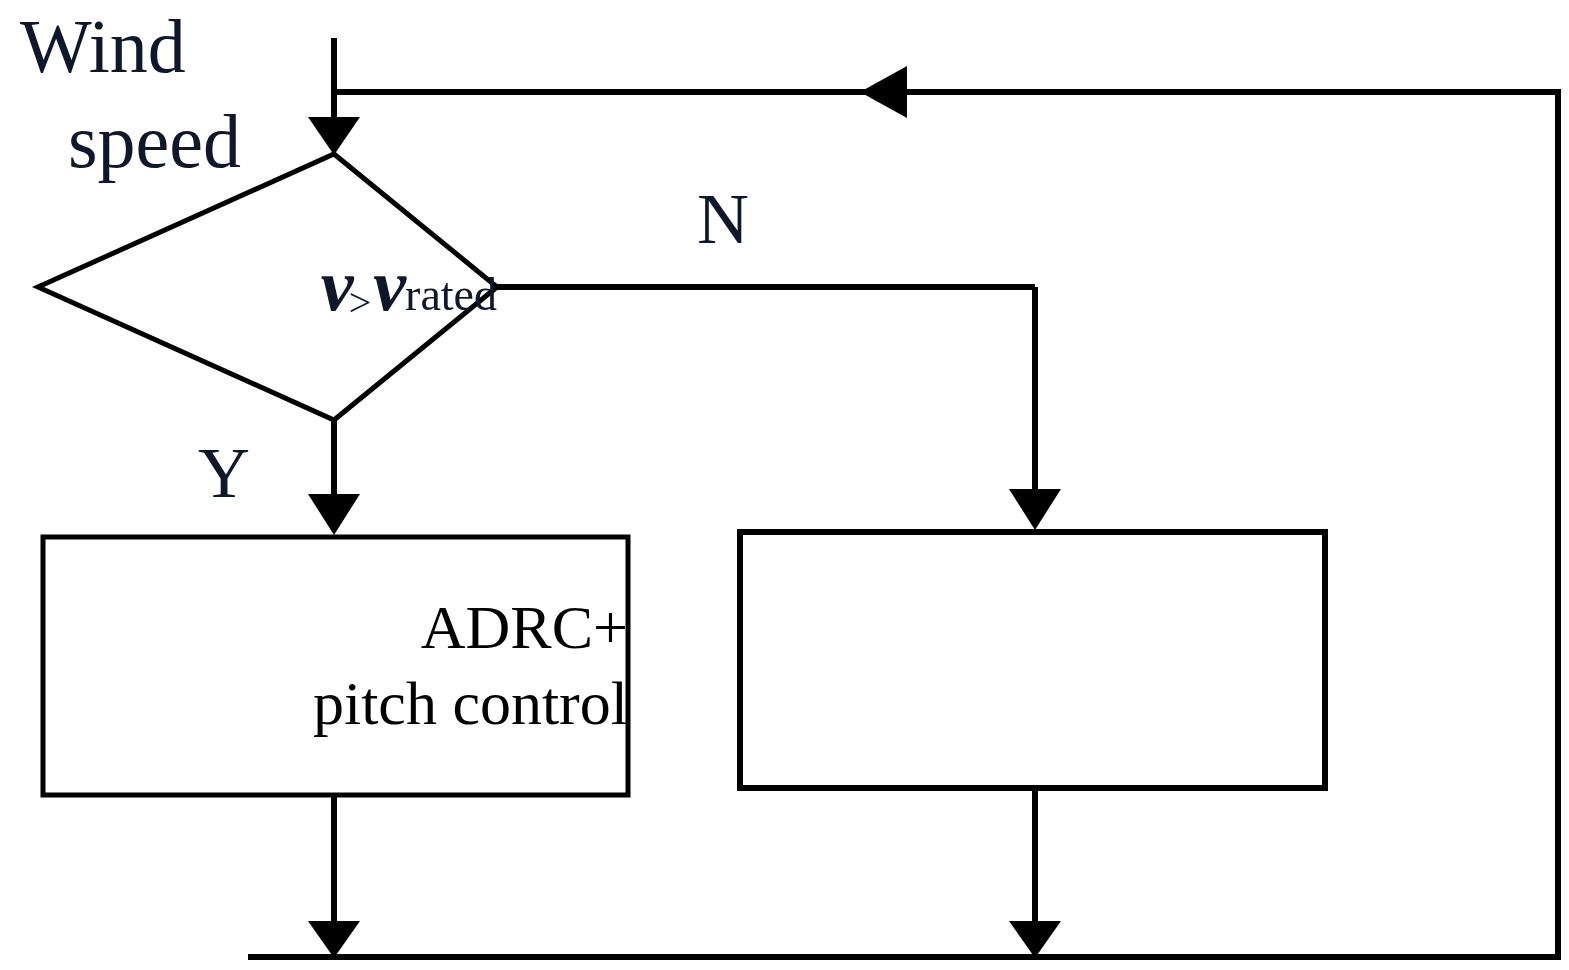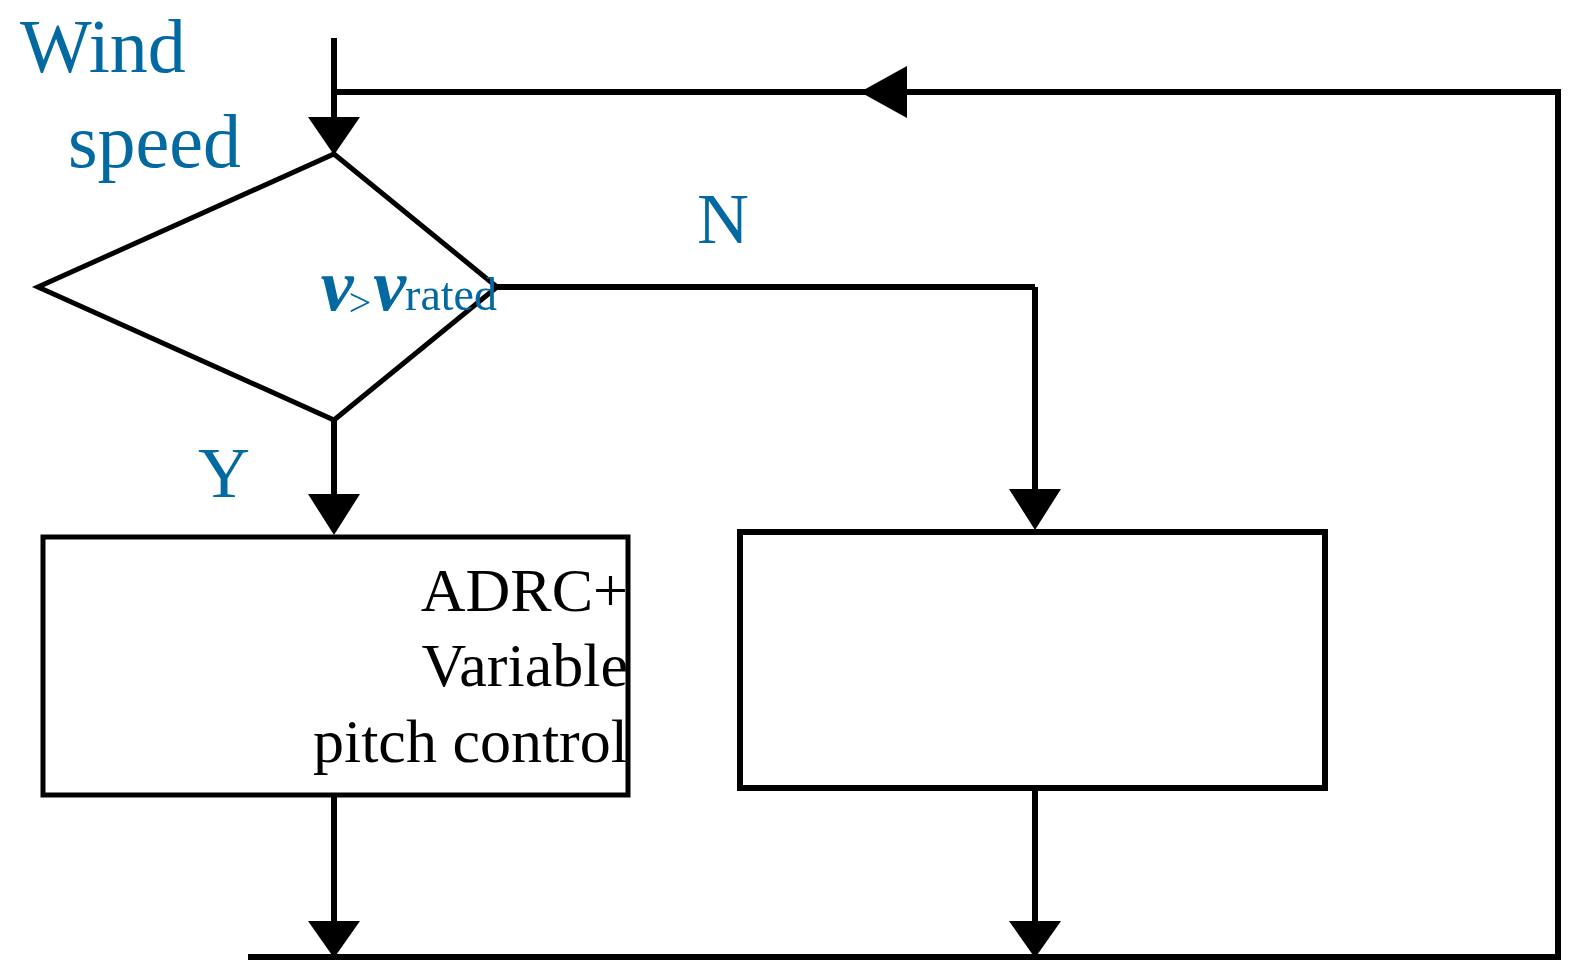--- a/index.html
+++ b/index.html
@@ -19,21 +19,21 @@
   #flow-svg {
     position: absolute;
     left: 0;
     top: 0;
     width: 1569px;
     height: 970px;
   }
 
   .lbl {
     position: absolute;
-    color: #0369a1;
+    color: #0f172a;
     line-height: 1.0;
     white-space: pre;
   }
 
   
   #wind-line1 {
     left: 20px;
     top: 8px;
     font-size: 76px;
   }
@@ -147,18 +147,17 @@
   <div class="lbl" id="wind-line1">Wind</div>
   <div class="lbl" id="wind-line2">speed</div>
 
   <div class="lbl" id="decision-text"><span class="var">v</span><span class="gt">&gt;</span><span class="var">v</span><span class="sub">rated</span></div>
 
   <div class="lbl" id="branch-n">N</div>
   <div class="lbl" id="branch-y">Y</div>
 
   <div class="box-text" id="adrc-box-text">
     <div>ADRC+</div>
-    <div>Variable</div>
     <div>pitch control</div>
   </div>
 
 
 </div>
 
 </body></html>

